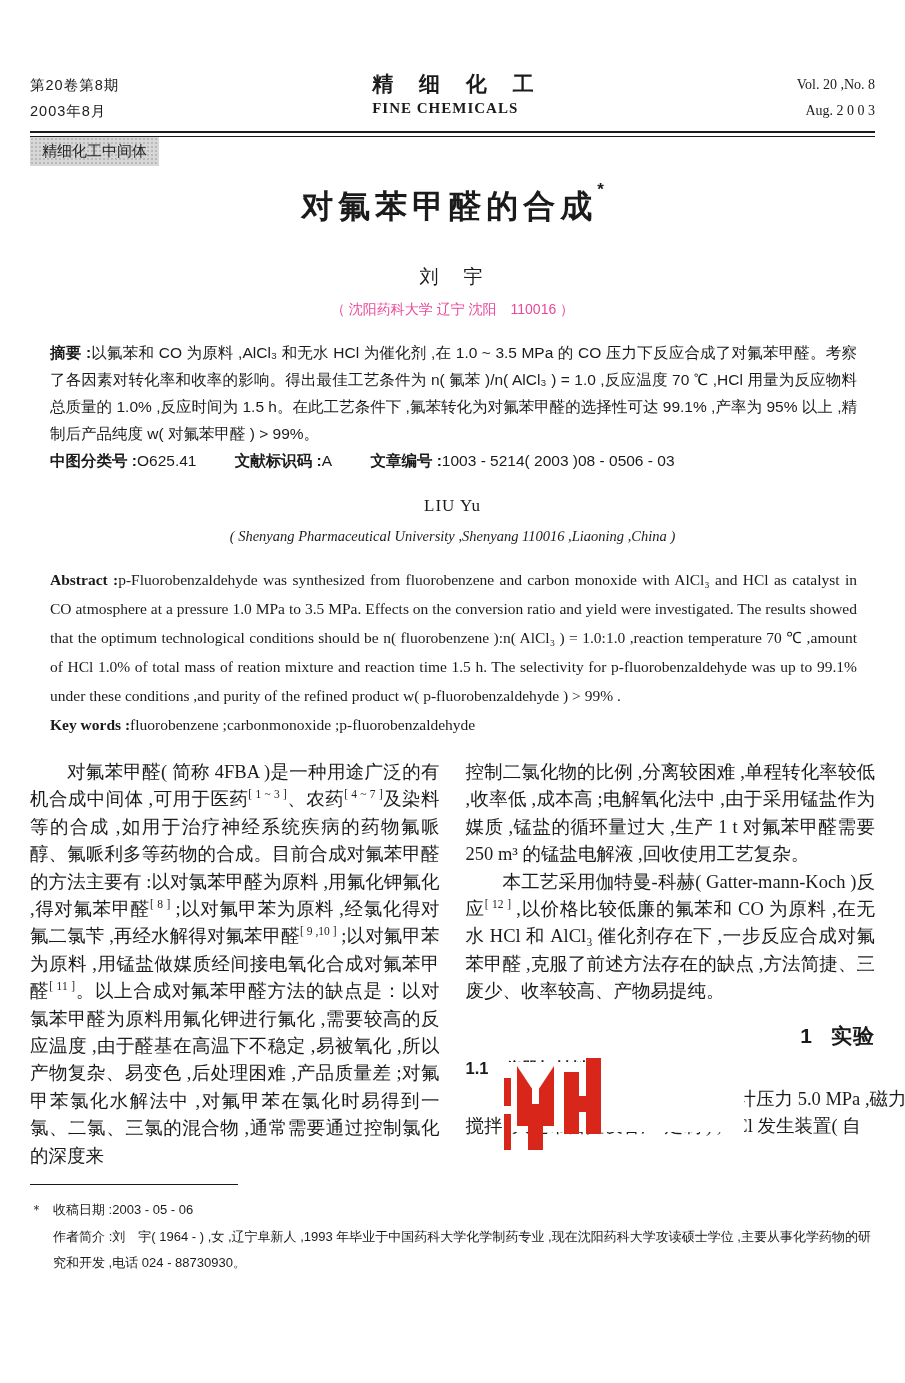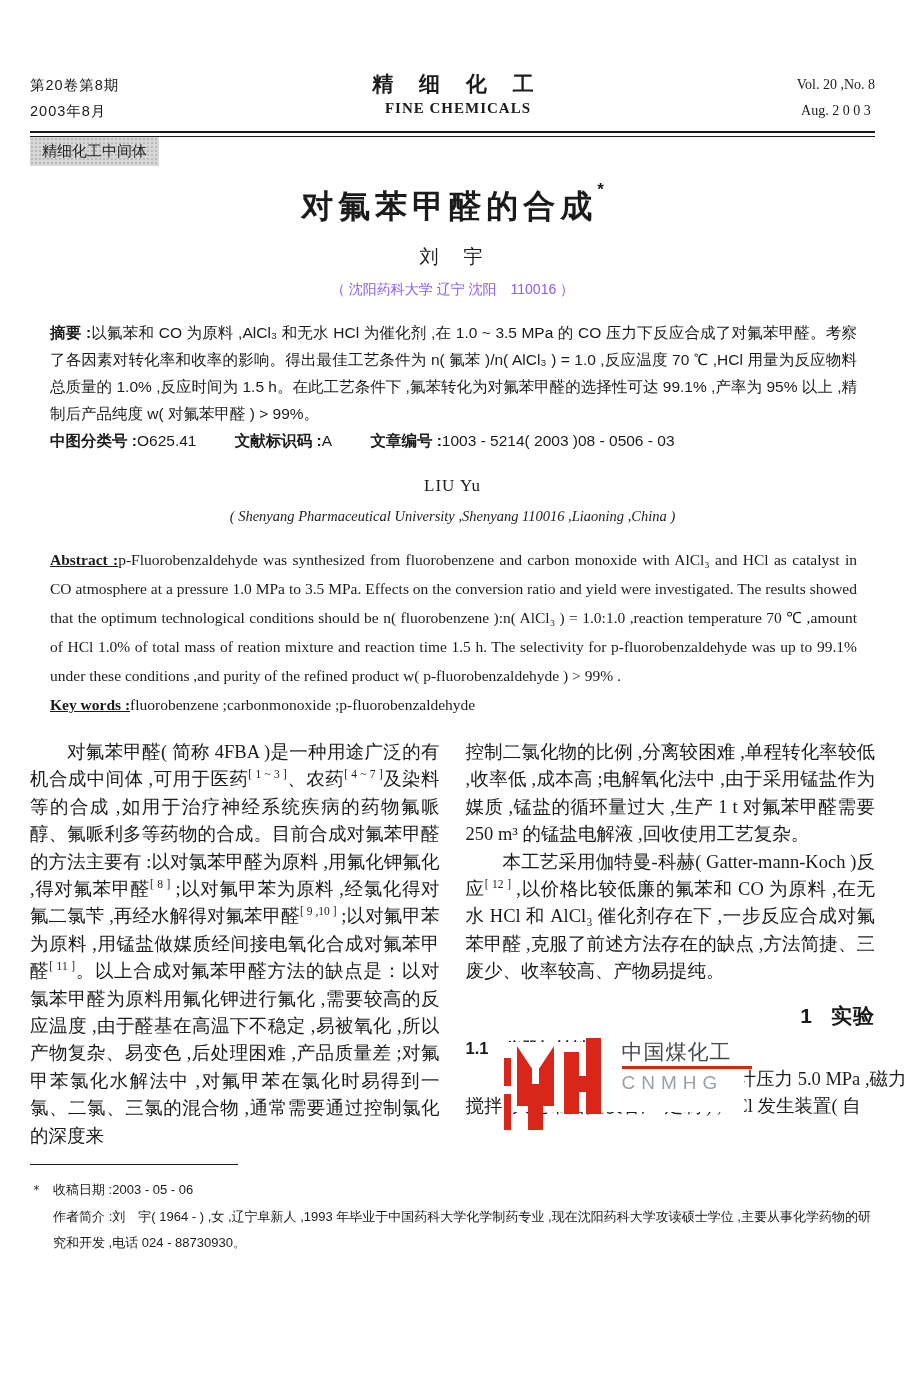--- a/index.html
+++ b/index.html
@@ -3,59 +3,59 @@
 <meta charset="utf-8">
 <style>
   html,body{margin:0;padding:0;background:#ffffff;}
   body{width:905px;height:1383px;overflow:hidden;color:#1b1b1b;
        font-family:"Liberation Sans",sans-serif;}
   .page{padding:72px 30px 0 30px;position:relative;}
 
   
   .jheader{display:flex;justify-content:space-between;align-items:flex-start;}
   .jh-left{font-size:14.5px;line-height:26px;letter-spacing:1px;}
-  .jh-center{text-align:center;}
+  .jh-center{text-align:left;}
   .jh-cn{font-size:21px;font-weight:bold;letter-spacing:10px;line-height:24px;}
   .jh-en{font-family:"Liberation Serif",serif;font-weight:bold;font-size:15px;
          letter-spacing:1px;margin-top:4px;}
   .jh-right{font-family:"Liberation Serif",serif;font-size:14px;line-height:26px;
-            text-align:center;}
+            text-align:right;}
   .double-rule{margin-top:7px;height:3px;border-top:2.5px solid #1a1a1a;
                border-bottom:1.2px solid #1a1a1a;}
 
   
   .column-tag{display:inline-block;padding:5px 12px;
       font-size:15px;color:#1f1f1f;
       background-color:#d7d7d7;
       background-image:radial-gradient(#b9b9b9 1px, rgba(0,0,0,0) 1px);
       background-size:4px 4px;}
 
   
   .title{margin:14px 0 0;text-align:center;font-size:32px;font-weight:bold;
          letter-spacing:5px;}
   .title sup{font-size:17px;vertical-align:22px;letter-spacing:0;}
-  .author{margin-top:15px;text-align:center;font-size:19px;letter-spacing:3px;}
-  .affil{margin-top:11px;text-align:center;font-size:14px;color:#8b5cf6;}
+  .author{margin-top:35px;text-align:center;font-size:19px;letter-spacing:3px;}
+  .affil{margin-top:11px;text-align:center;font-size:14px;color:#ec4899;}
 
   
   .abs-cn{margin:20px 18px 0 20px;font-size:15.5px;line-height:27px;
           text-align:justify;}
   .abs-cn .lbl{font-weight:bold;}
   .kw-line{margin-top:0;}
   .clc-line .gap{display:inline-block;width:34px;}
 
   
   .en{font-family:"Liberation Serif",serif;}
   .en-title{margin:26px 0 0;text-align:center;font-size:24px;font-weight:bold;}
   .en-title .it{font-style:italic;}
   .en-author{margin-top:22px;text-align:center;font-size:17px;letter-spacing:1px;}
   .en-affil{margin-top:12px;text-align:center;font-size:14.5px;font-style:italic;}
   .abs-en{margin:20px 18px 0 20px;font-size:15.5px;line-height:29px;
           text-align:justify;}
-  .abs-en .lbl{font-weight:bold;font-style:normal;text-decoration:underline;}
+  .abs-en .lbl{font-weight:bold;font-style:normal;}
   .abs-en p{margin:0;}
 
   
   .columns{display:flex;gap:26px;margin-top:20px;}
   .col{flex:1;min-width:0;}
   .col p{margin:0;font-size:18.5px;line-height:27.4px;text-align:justify;font-family:Liberation Serif, serif;}
   .indent{text-indent:2em;}
   .col sup{font-size:11.5px;line-height:0;}
   .sec-h{margin:16px 0 8px;font-size:21px;font-weight:bold;letter-spacing:1px;text-align:right;}
   .sec-h .no{margin-right:18px;}
@@ -157,25 +157,20 @@
               <rect x="13" y="46" width="37" height="22"></rect>
               <rect x="24" y="50" width="15" height="42"></rect>
             </g>
             <polygon points="13,8 50,8 31.5,36" fill="#ffffff"></polygon>
             <g fill="#d8261a">
               <rect x="60" y="14" width="15" height="62"></rect>
               <rect x="82" y="0" width="15" height="76"></rect>
               <rect x="60" y="38" width="37" height="16"></rect>
             </g>
           </svg>
-          <div class="wm-right">
-            <div class="wm-cn">中国煤化工</div>
-            <div class="wm-rule" style="background: rgb(216, 38, 26);"></div>
-            <div class="wm-en">CNMHG</div>
-          </div>
         </div>
       </div>
     </div>
   </div>
 
   
   <div class="footnote">
     <div class="foot-rule"></div>
     <div class="fn fn-first">
       <span class="fn-mark">＊</span>

